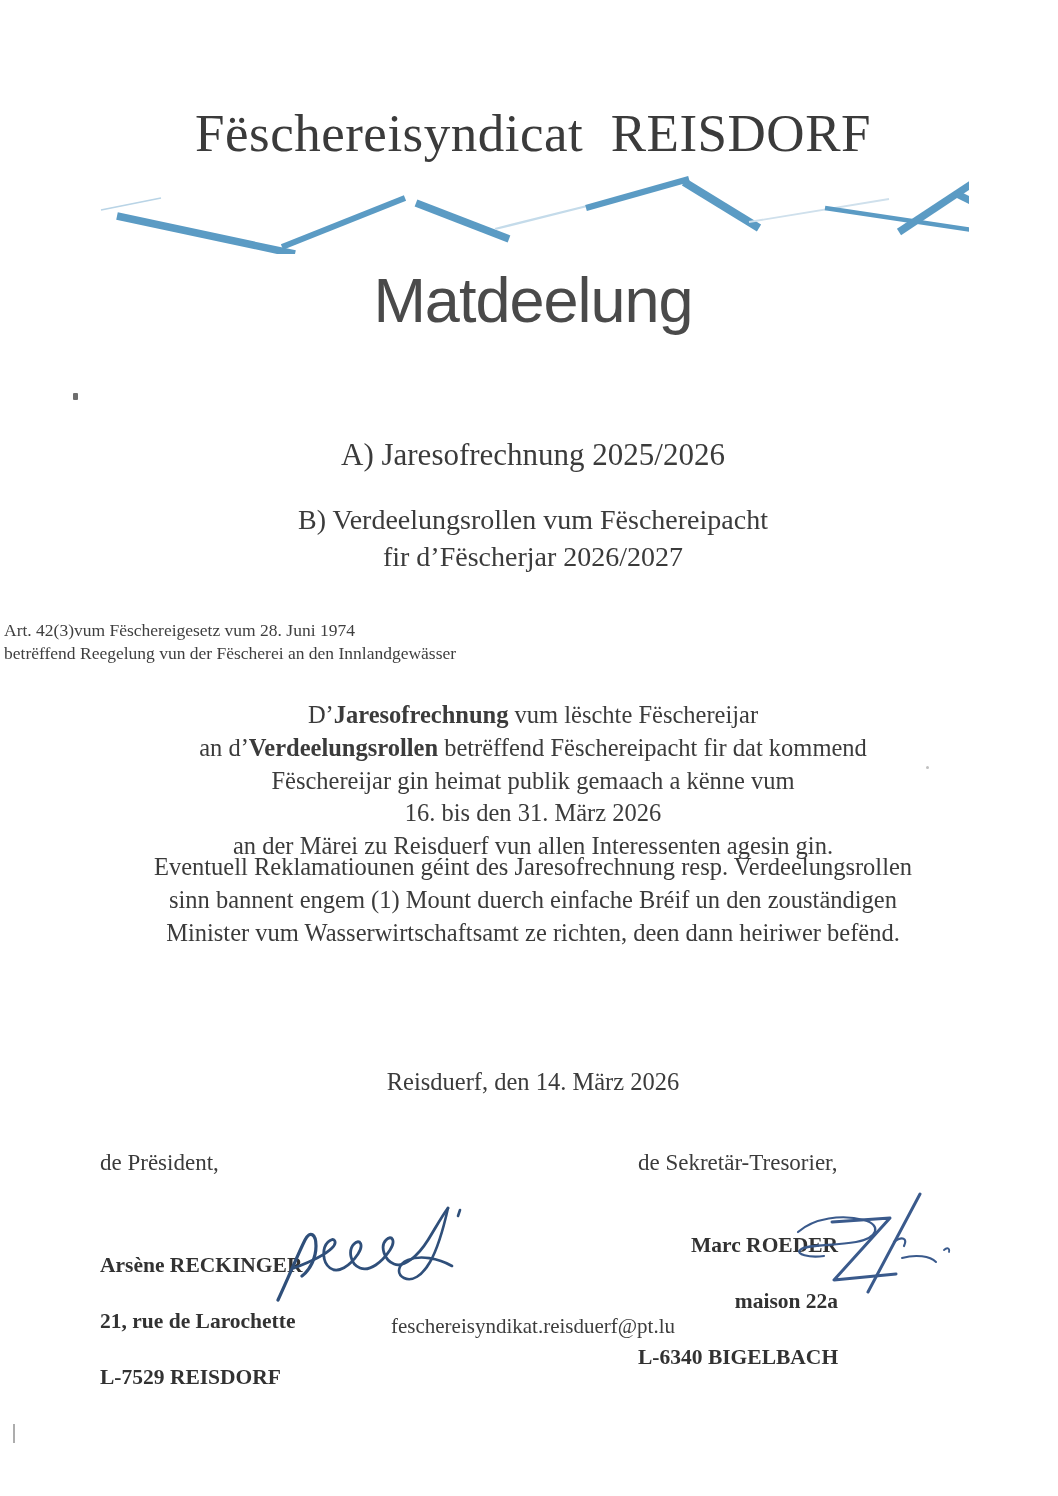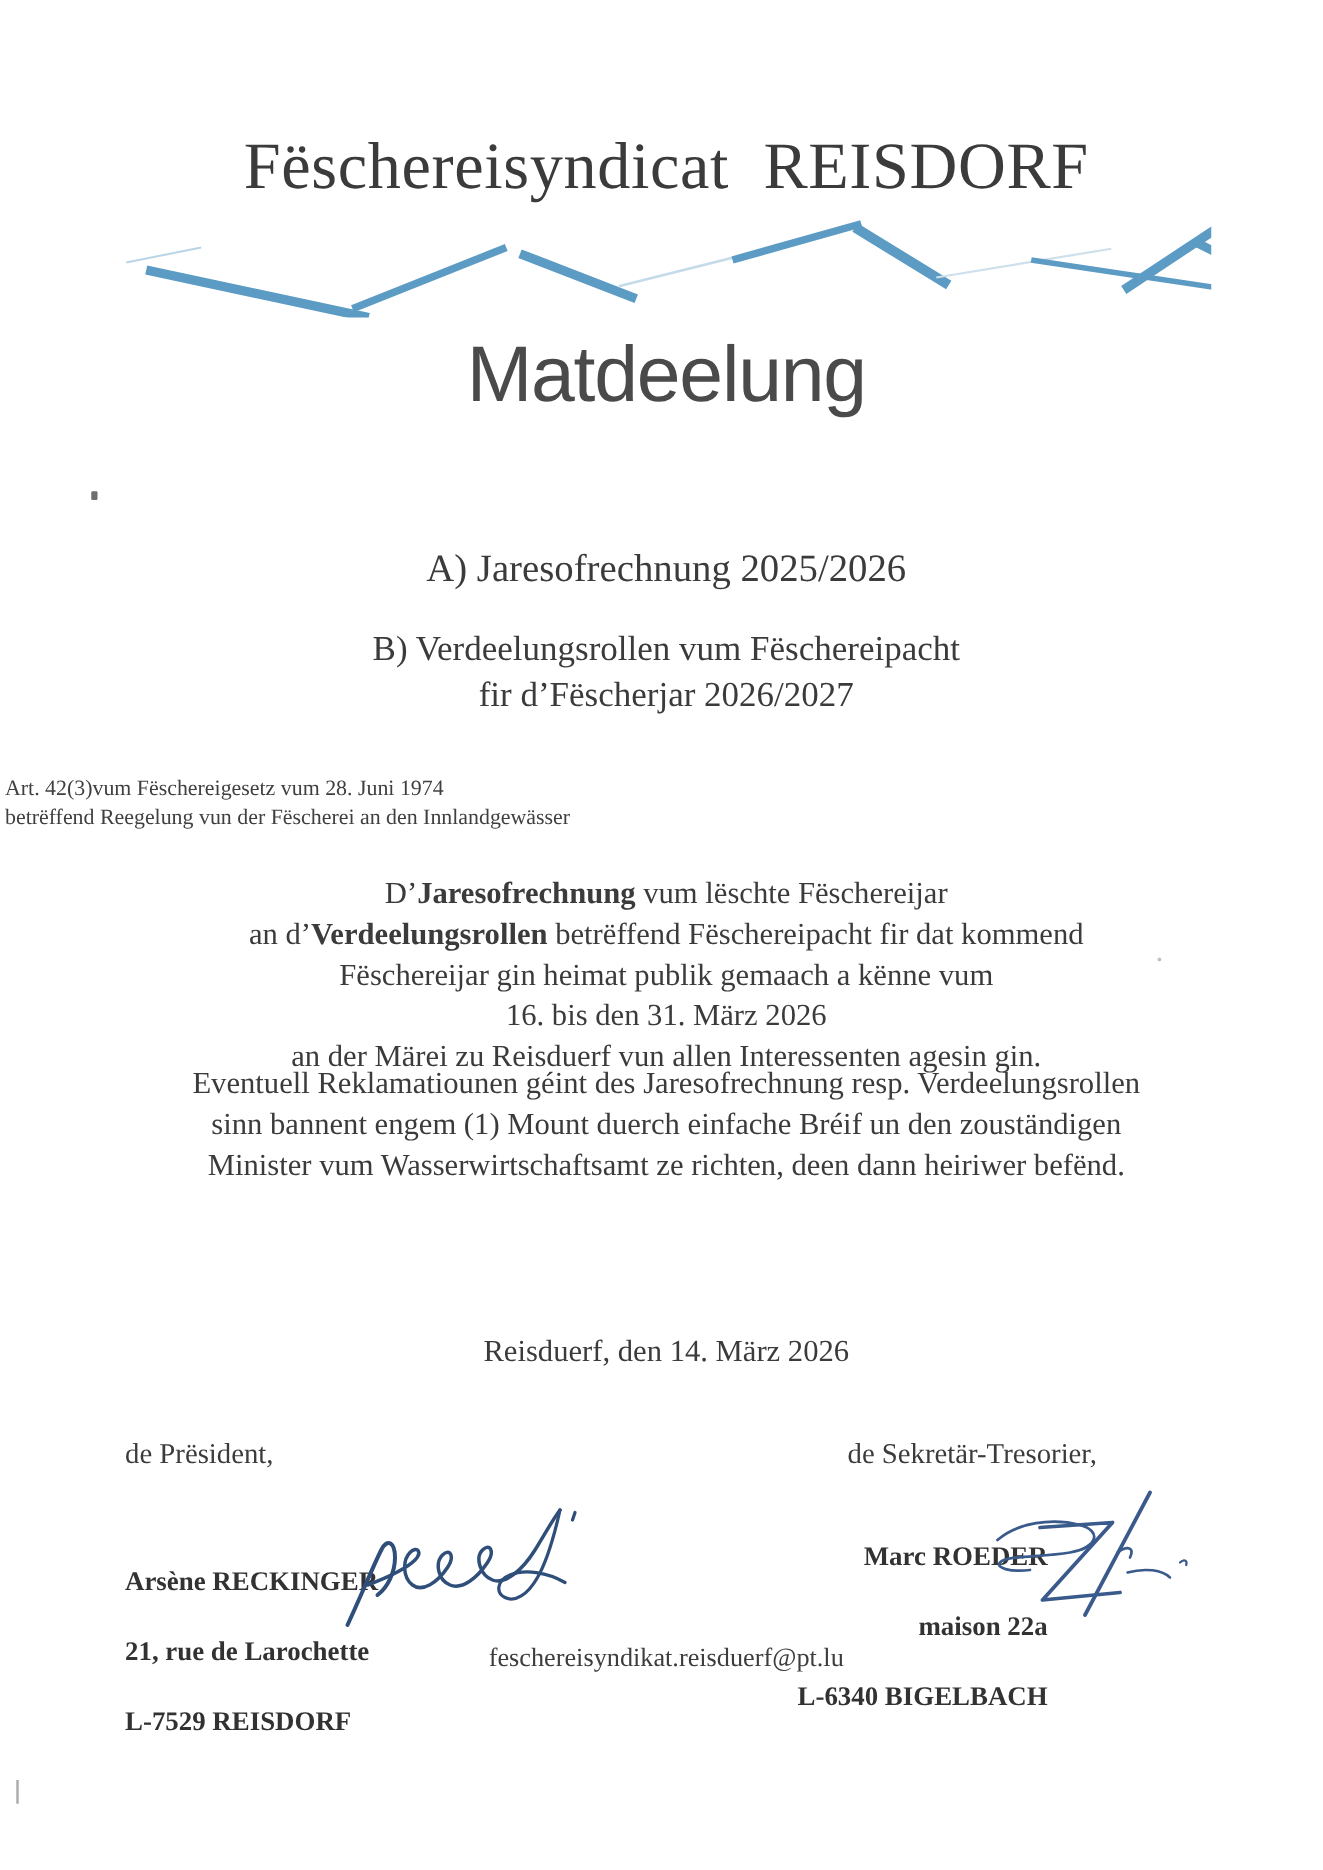--- a/index.html
+++ b/index.html
@@ -113,21 +113,21 @@
     font-size: 24.5px;
     color: #3b3b3b;
   }
   .sig-role {
     position: absolute;
     font-size: 23px;
     color: #3b3b3b;
     white-space: pre;
   }
   .role-left  { top: 1150px; left: 96px; }
-  .role-right { top: 1150px; left: 634px; margin-left: 40px; }
+  .role-right { top: 1150px; left: 634px; }
 
   .sig-name {
     position: absolute;
     font-size: 21.5px;
     line-height: 1.30;
     font-weight: 700;
     color: #323232;
     white-space: pre-line;
   }
   .name-left  { top: 1224px; left: 96px; }

